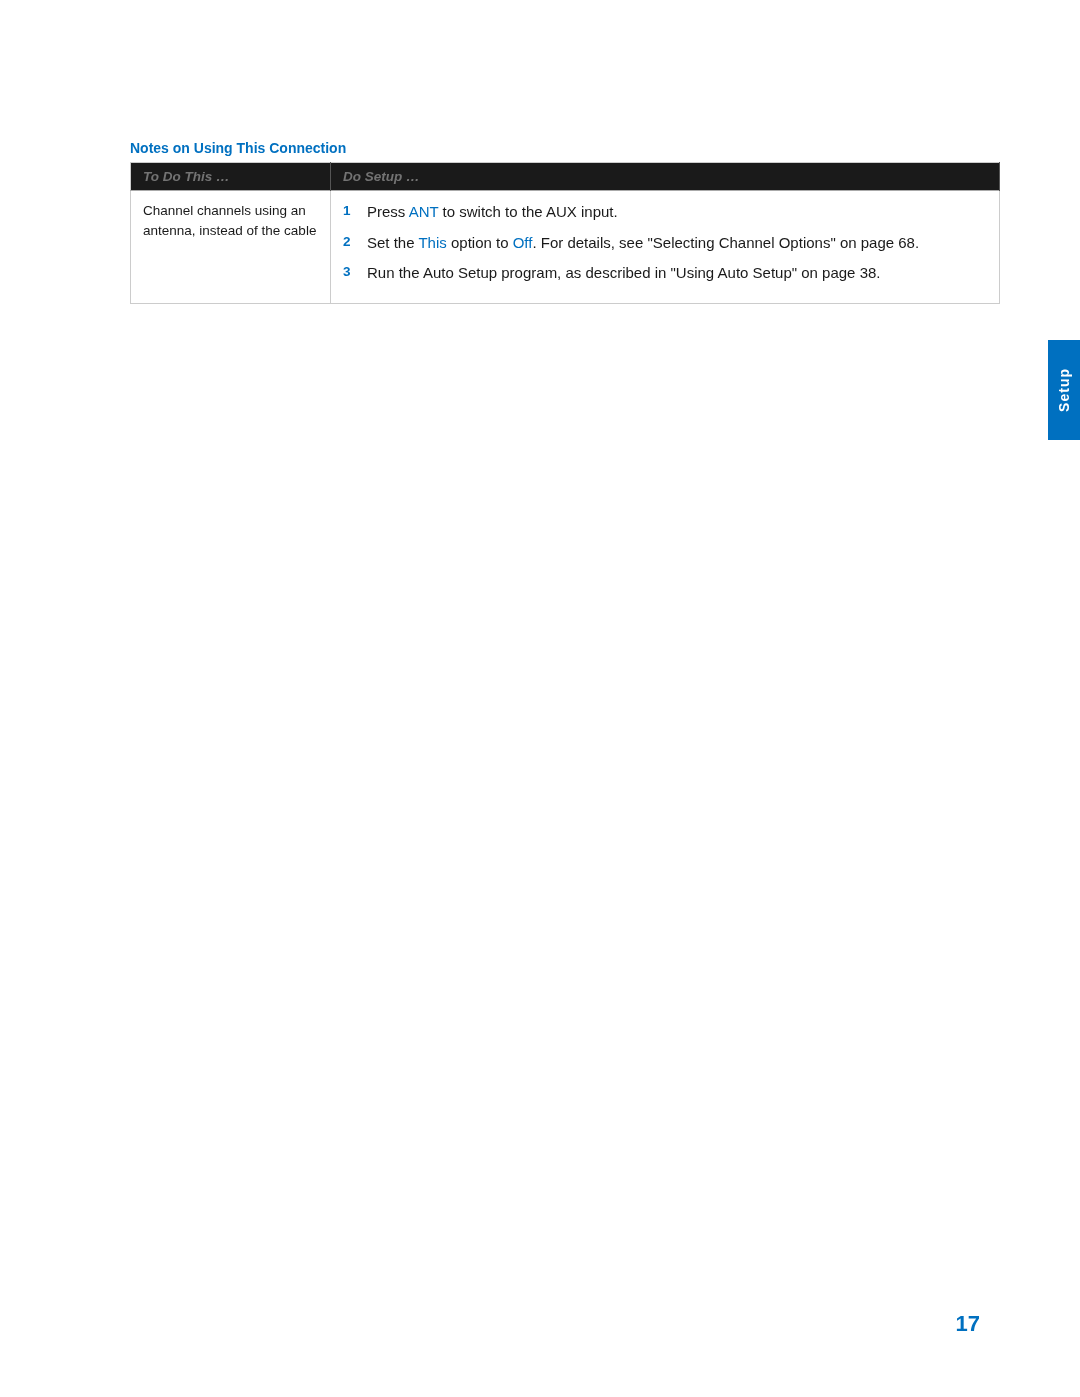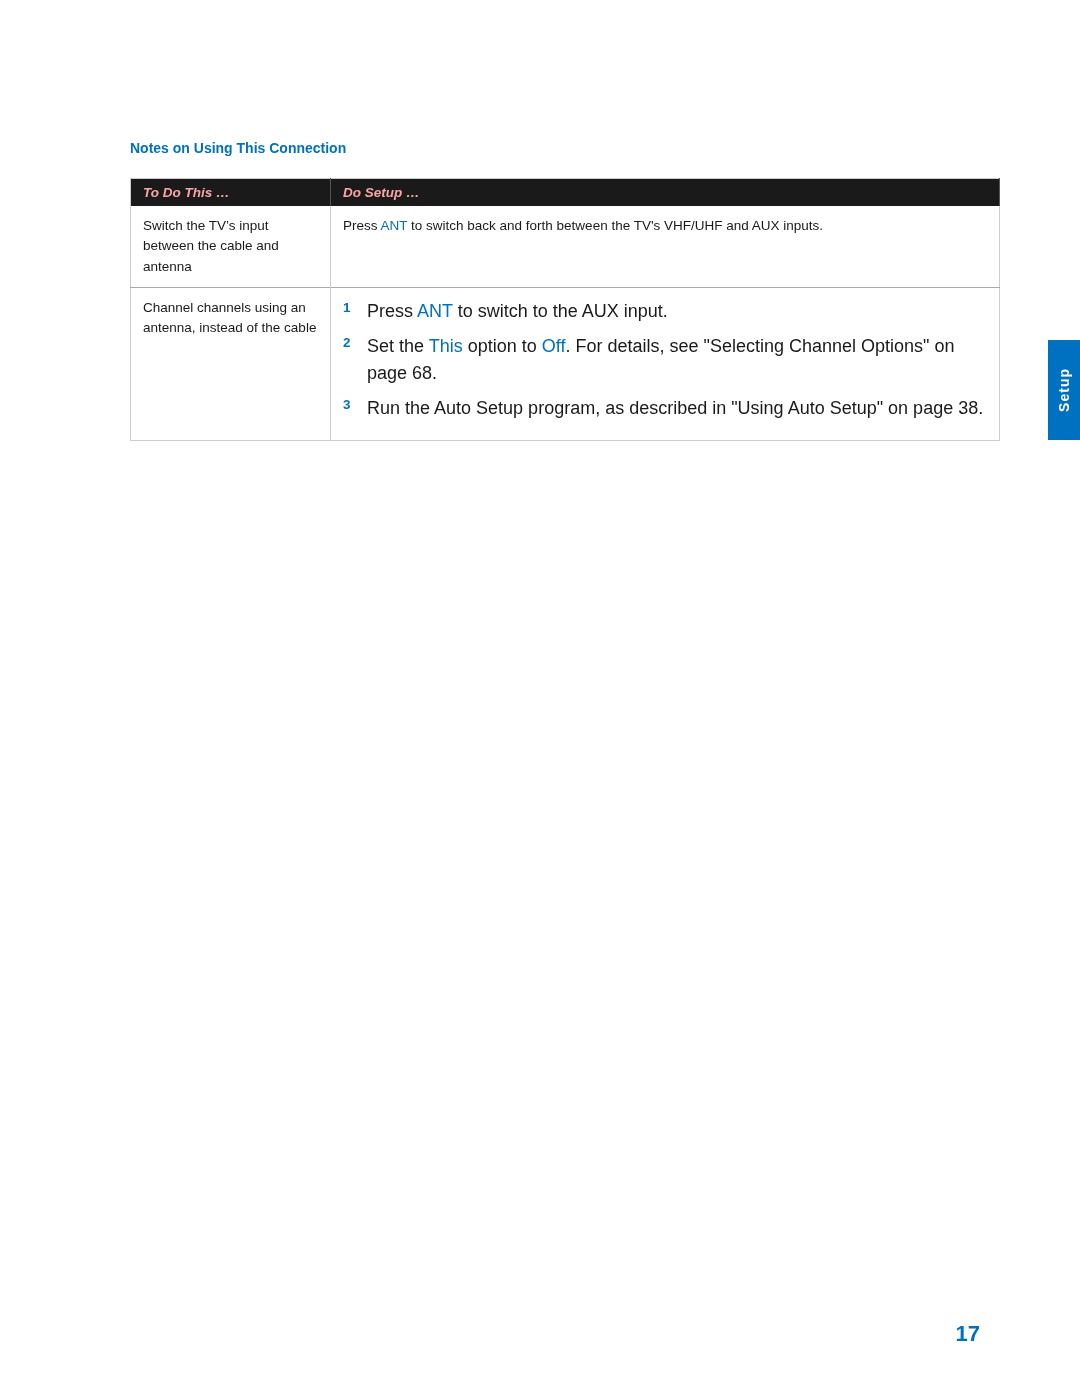--- a/index.html
+++ b/index.html
@@ -24,32 +24,32 @@
       top: 140px;
       left: 130px;
       right: 80px;
       bottom: 80px;
     }
 
     .section-title {
       color: #0070C0;
       font-weight: bold;
       font-size: 14px;
-      margin-bottom: 22px;
+      margin-bottom: 6px;
     }
 
     .table-container {
       width: 100%;
       border-collapse: collapse;
       border: 1px solid #cccccc;
     }
 
     .table-header {
       background-color: #1a1a1a;
-      color: #fca5a5;
+      color: #737373;
     }
 
     .table-header td {
       padding: 6px 12px;
       font-weight: bold;
       font-style: italic;
       font-size: 13.5px;
       border-right: 1px solid #555;
     }
 
@@ -94,21 +94,21 @@
     .step-list li .step-num {
       font-weight: bold;
       color: #0070C0;
       min-width: 18px;
       margin-right: 6px;
       font-size: 13.5px;
     }
 
     .step-list li .step-text {
       flex: 1;
-      font-size: 18px;
+      font-size: 15px;
     }
 
     .side-tab {
       position: absolute;
       right: 0;
       top: 340px;
       width: 32px;
       height: 100px;
       background-color: #0070C0;
       display: flex;
@@ -120,21 +120,21 @@
       color: #ffffff;
       font-size: 14px;
       font-weight: bold;
       writing-mode: vertical-rl;
       transform: rotate(180deg);
       letter-spacing: 1px;
     }
 
     .page-number {
       position: absolute;
-      bottom: 50px;
+      bottom: 60px;
       right: 100px;
       color: #0070C0;
       font-size: 22px;
       font-weight: bold;
     }
 
     .row-divider td {
       border-top: 1px solid #aaaaaa !important;
     }
   </style>
@@ -147,28 +147,20 @@
 
   <table class="table-container">
     <thead>
       <tr class="table-header">
         <td>To Do This …</td>
         <td>Do Setup …</td>
       </tr>
     </thead>
     <tbody>
 
-      <tr class="table-row-data">
-        <td>
-          <span>Switch the TV’s input between the cable and antenna</span>
-        </td>
-        <td>
-          <span>Press </span><span class="highlight-blue">ANT</span><span> to switch back and forth between the TV's VHF/UHF and AUX inputs.</span>
-        </td>
-      </tr>
 
       <tr class="table-row-data row-divider">
         <td>
           <span>Channel channels using an antenna, instead of the cable</span>
         </td>
         <td>
           <ol class="step-list">
             <li>
               <span class="step-num">1</span>
               <span class="step-text">Press <span class="highlight-blue">ANT</span> to switch to the AUX input.</span>

